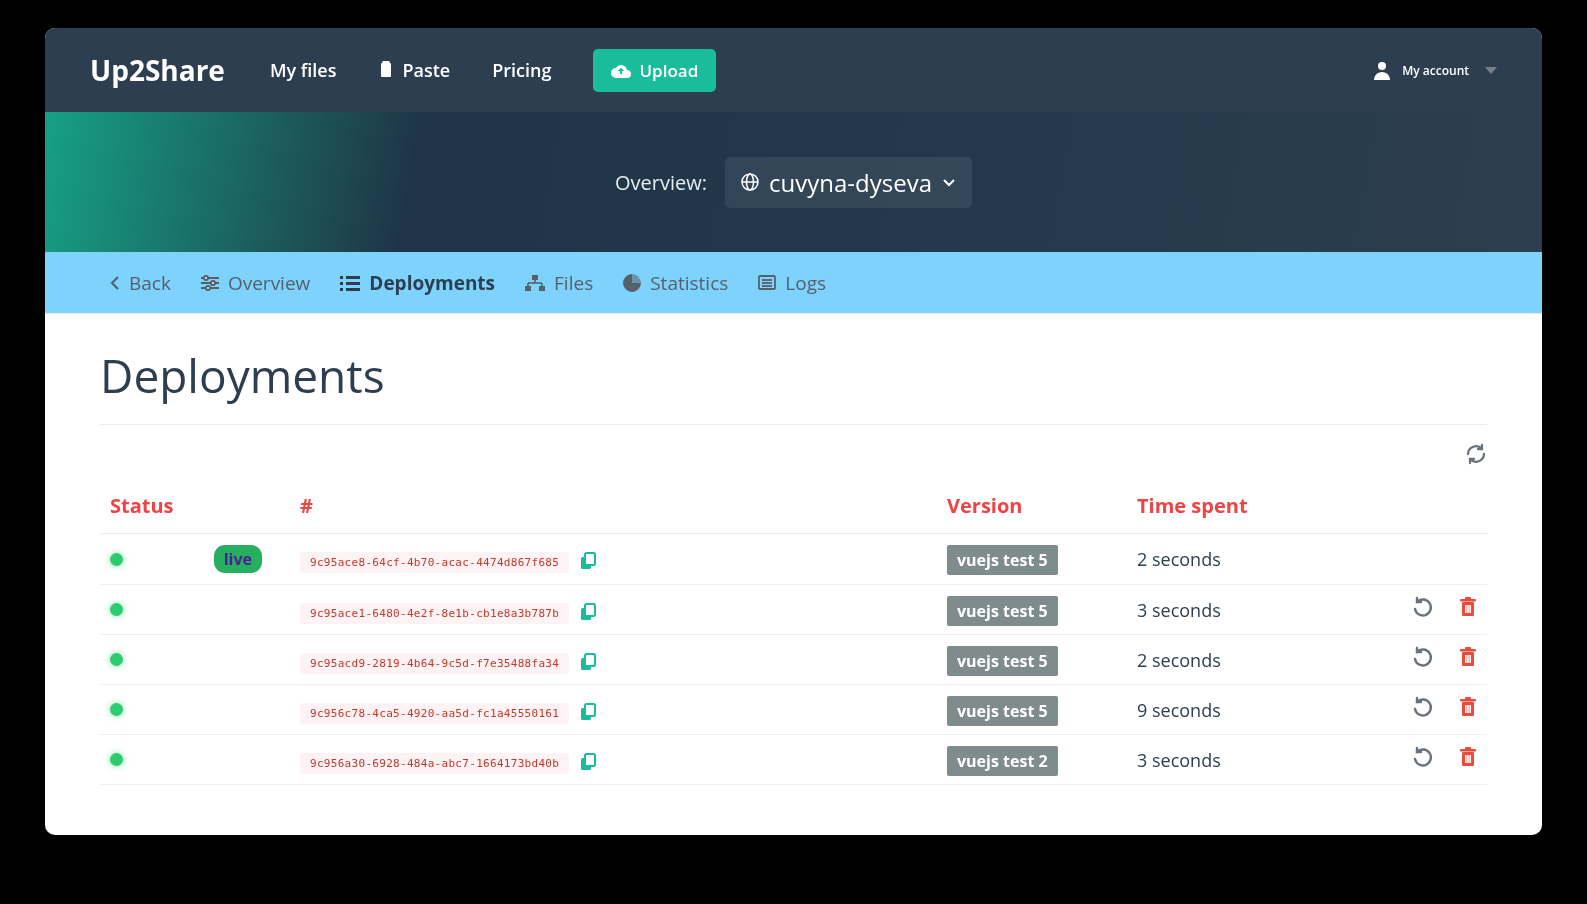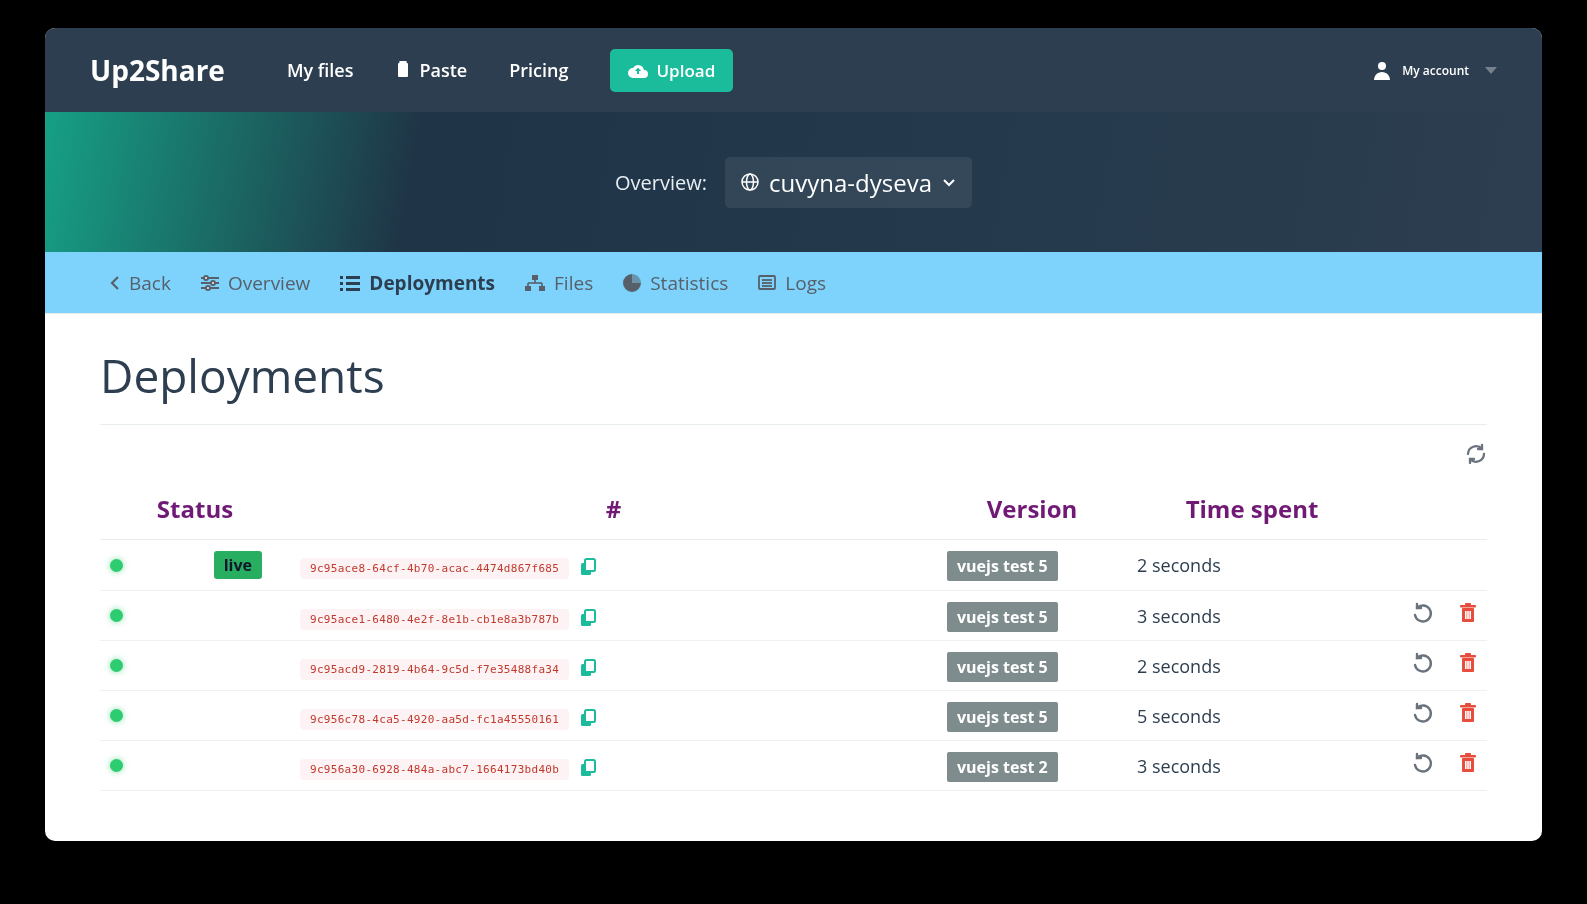--- a/index.html
+++ b/index.html
@@ -23,21 +23,21 @@
   background: #2d3e50;
   display: flex;
   align-items: center;
   padding: 0 45px;
   height: 84px;
 }
 .brand {
   color: #fff;
   font-size: 28px;
   font-weight: 700;
-  margin-right: 62px;
+  margin-right: 45px;
 }
 .navlinks { display: flex; align-items: center; gap: 42px; }
 .navlink {
   color: #fff;
   font-size: 18px;
   font-weight: 600;
   cursor: pointer;
   display: inline-flex;
   align-items: center;
   gap: 8px;
@@ -109,47 +109,47 @@
   font-size: 46px;
   font-weight: 400;
   color: #2d3e50;
   padding-bottom: 18px;
   border-bottom: 1px solid #e7ecef;
 }
 .toolbar { display:flex; justify-content:flex-end; padding: 18px 0 8px; }
 .refresh { color:#6a737d; cursor:pointer; }
 table { width: 100%; border-collapse: collapse; }
 thead th {
-  text-align: center;
-  color: #701a75;
-  font-size: 24px;
+  text-align: left;
+  color: #ef4444;
+  font-size: 20px;
   font-weight: 700;
   padding: 14px 10px;
   border-bottom: 1px solid #e7ecef;
 }
 tbody td {
   padding: 11px 10px;
   border-bottom: 1px solid #eef1f3;
   vertical-align: middle;
   font-size: 18px;
   color: #2d3e50;
 }
 .dot {
   width: 13px; height: 13px; border-radius: 50%;
   background: #2ecc71;
   box-shadow: 0 0 6px rgba(46,204,113,.6);
   display: inline-block;
 }
 .live-badge {
   background: #27ae60;
-  color: #0f172a;
+  color: #4c1d95;
   font-weight: 700;
   font-size: 16px;
   padding: 3px 10px;
-  border-radius: 3px;
+  border-radius: 11px;
 }
 .hash {
   font-family: ui-monospace, Menlo, Consolas, monospace;
   background: #fdf2f4;
   color: #c0392b;
   padding: 4px 10px;
   border-radius: 4px;
   font-size: 11px;
   letter-spacing: .3px;
 }
@@ -394,21 +394,21 @@
                 <span class="dot"></span>
               </div>
             </td>
             <td><span class="hash">9c956c78-4ca5-4920-aa5d-fc1a45550161</span><span class="copy">
                 <svg width="18" height="18" viewBox="0 0 18 18" fill="#1abc9c">
                   <rect x="2" y="5" width="10" height="12" rx="1.5"></rect>
                   <rect x="6" y="1" width="10" height="12" rx="1.5" fill="#fff" stroke="#1abc9c" stroke-width="2"></rect>
                 </svg>
               </span></td>
             <td><span class="ver-badge">vuejs test 5</span></td>
-            <td>5 seconds</td>
+            <td>9 seconds</td>
             <td>
               <div class="row-actions">
                 <span class="undo"><svg width="22" height="22" viewBox="0 0 22 22" fill="none" stroke="#6a737d" stroke-width="2.4" stroke-linecap="round">
                     <path d="M4 6a8 8 0 1 1-2 7"></path>
                     <polyline points="4 2 4 6 8 6"></polyline>
                   </svg></span>
                 <span class="trash"><svg width="18" height="20" viewBox="0 0 18 20" fill="#e74c3c">
                     <rect x="3" y="5" width="12" height="14" rx="1"></rect>
                     <rect x="1" y="2" width="16" height="2.5" rx="1"></rect>
                     <rect x="6" y="0" width="6" height="2.5" rx="1"></rect>

